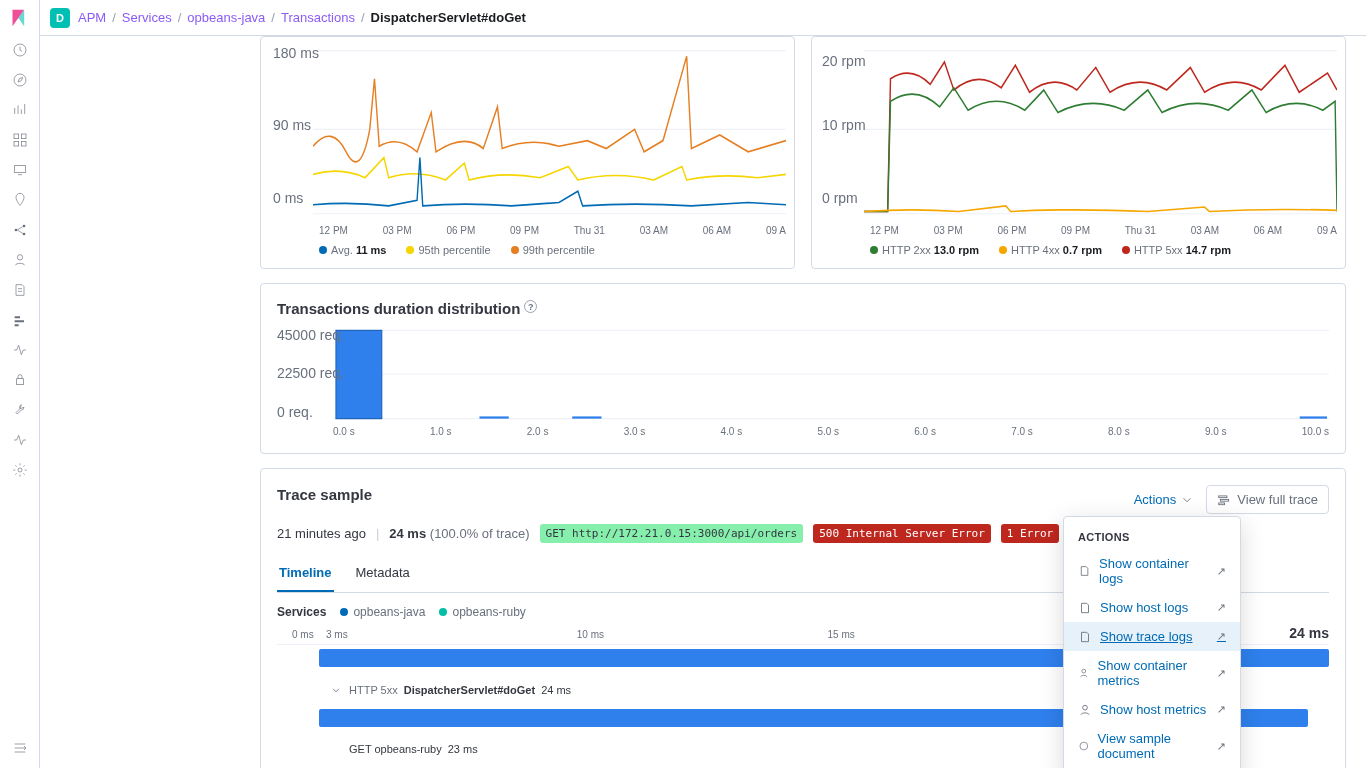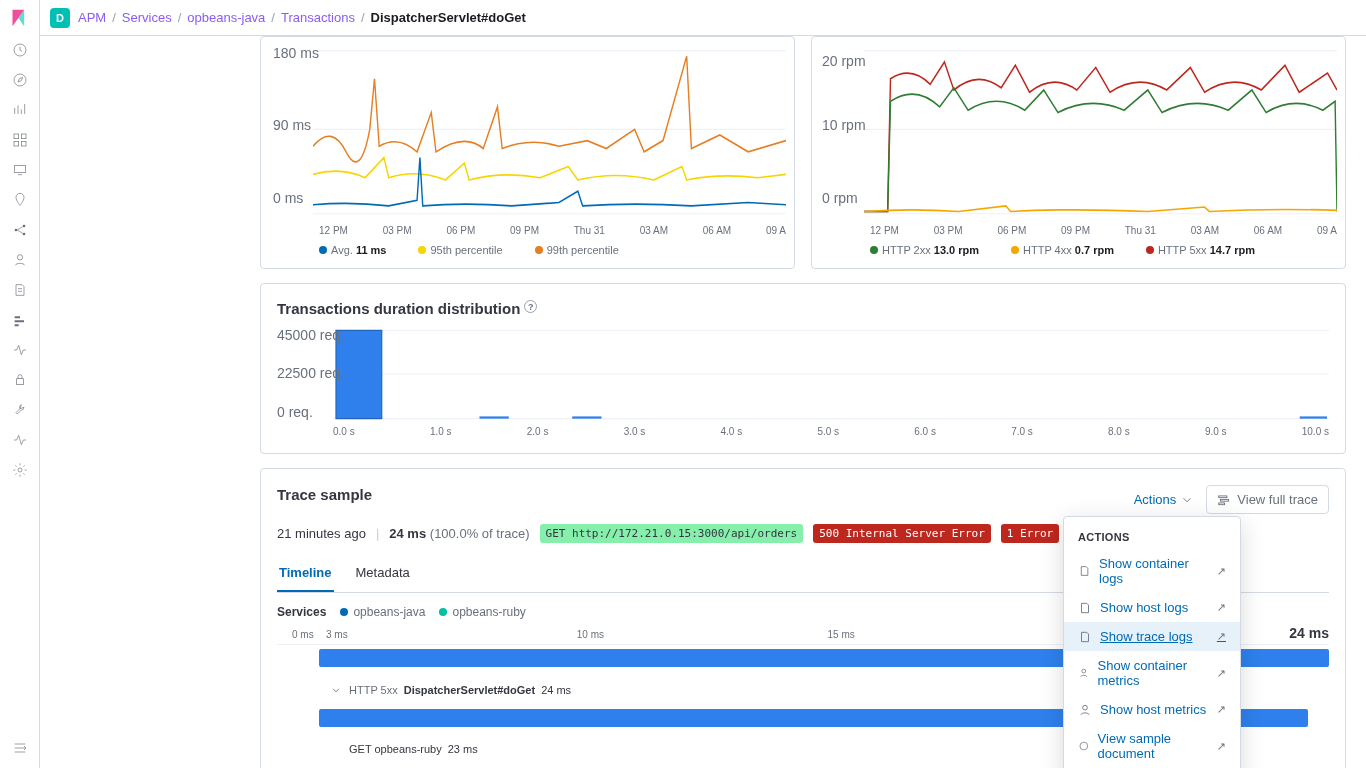--- a/index.html
+++ b/index.html
@@ -17,21 +17,21 @@
 .breadcrumbs .bc.active { color: #1a1c21; font-weight: 600; }
 .breadcrumbs .sep { color: #98a2b3; }
 .top-bar .right { margin-left: auto; color:#69707d; }
 .content { flex: 1; overflow-y: auto; padding: 0 20px 20px 220px; background: #fff; }
 .charts-row { display: flex; gap: 16px; }
 .chart-panel { flex: 1; border: 1px solid #d3dae6; border-radius: 4px; padding: 8px 8px 12px 8px; position: relative; }
 .chart-area { height: 180px; position: relative; }
 .chart-area svg { width: 100%; height: 100%; }
 .y-label { position: absolute; font-size: 14px; color: #69707d; }
 .x-labels { display: flex; justify-content: space-between; padding-left: 50px; font-size: 10px; color: #69707d; }
-.legend { display: flex; gap: 32px; padding-left: 50px; margin-top: 8px; font-size: 11px; color: #69707d; align-items:center;}
+.legend { display: flex; gap: 20px; padding-left: 50px; margin-top: 8px; font-size: 11px; color: #69707d; align-items:center;}
 .legend .dot { width: 8px; height: 8px; border-radius: 50%; display: inline-block; margin-right: 4px; }
 .legend b { color: #1a1c21; font-weight:600; }
 .panel { border: 1px solid #d3dae6; border-radius: 4px; margin-top: 14px; padding: 16px; }
 .panel h3 { font-size: 15px; font-weight: 600; margin-bottom: 10px; display:flex; align-items:flex-start; gap:4px;}
 .help-icon { width:13px; height:13px; border:1px solid #98a2b3; border-radius:50%; display:inline-flex; align-items:center; justify-content:center; font-size:9px; color:#69707d;}
 .dist-chart { height: 95px; position: relative; padding-left: 56px; }
 .dist-chart svg { width:100%; height:100%; }
 .dist-x { display:flex; justify-content:space-between; padding-left:56px; font-size:10px; color:#69707d; margin-top:4px;}
 .trace-header { display: flex; align-items: center; justify-content: space-between; }
 .trace-summary { display:flex; align-items:center; gap:10px; margin-top:10px; font-size:13px; flex-wrap:wrap;}

